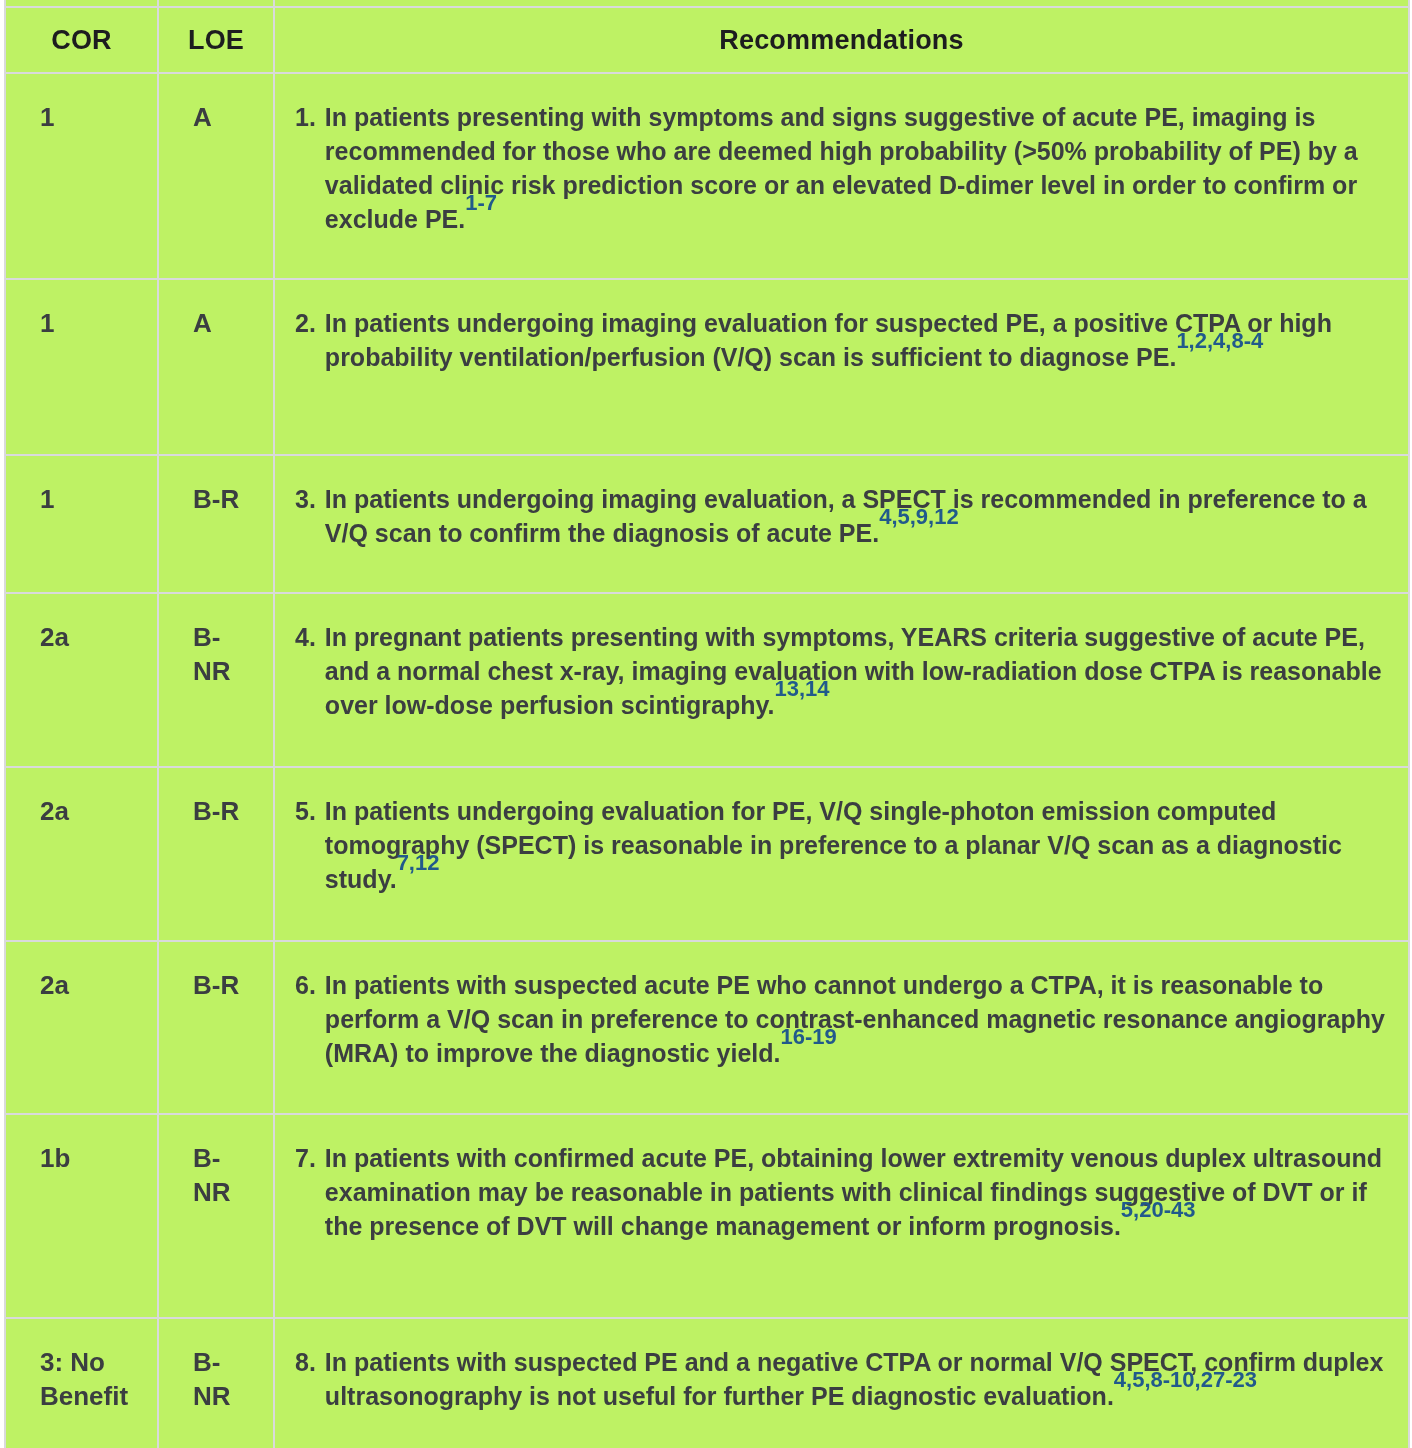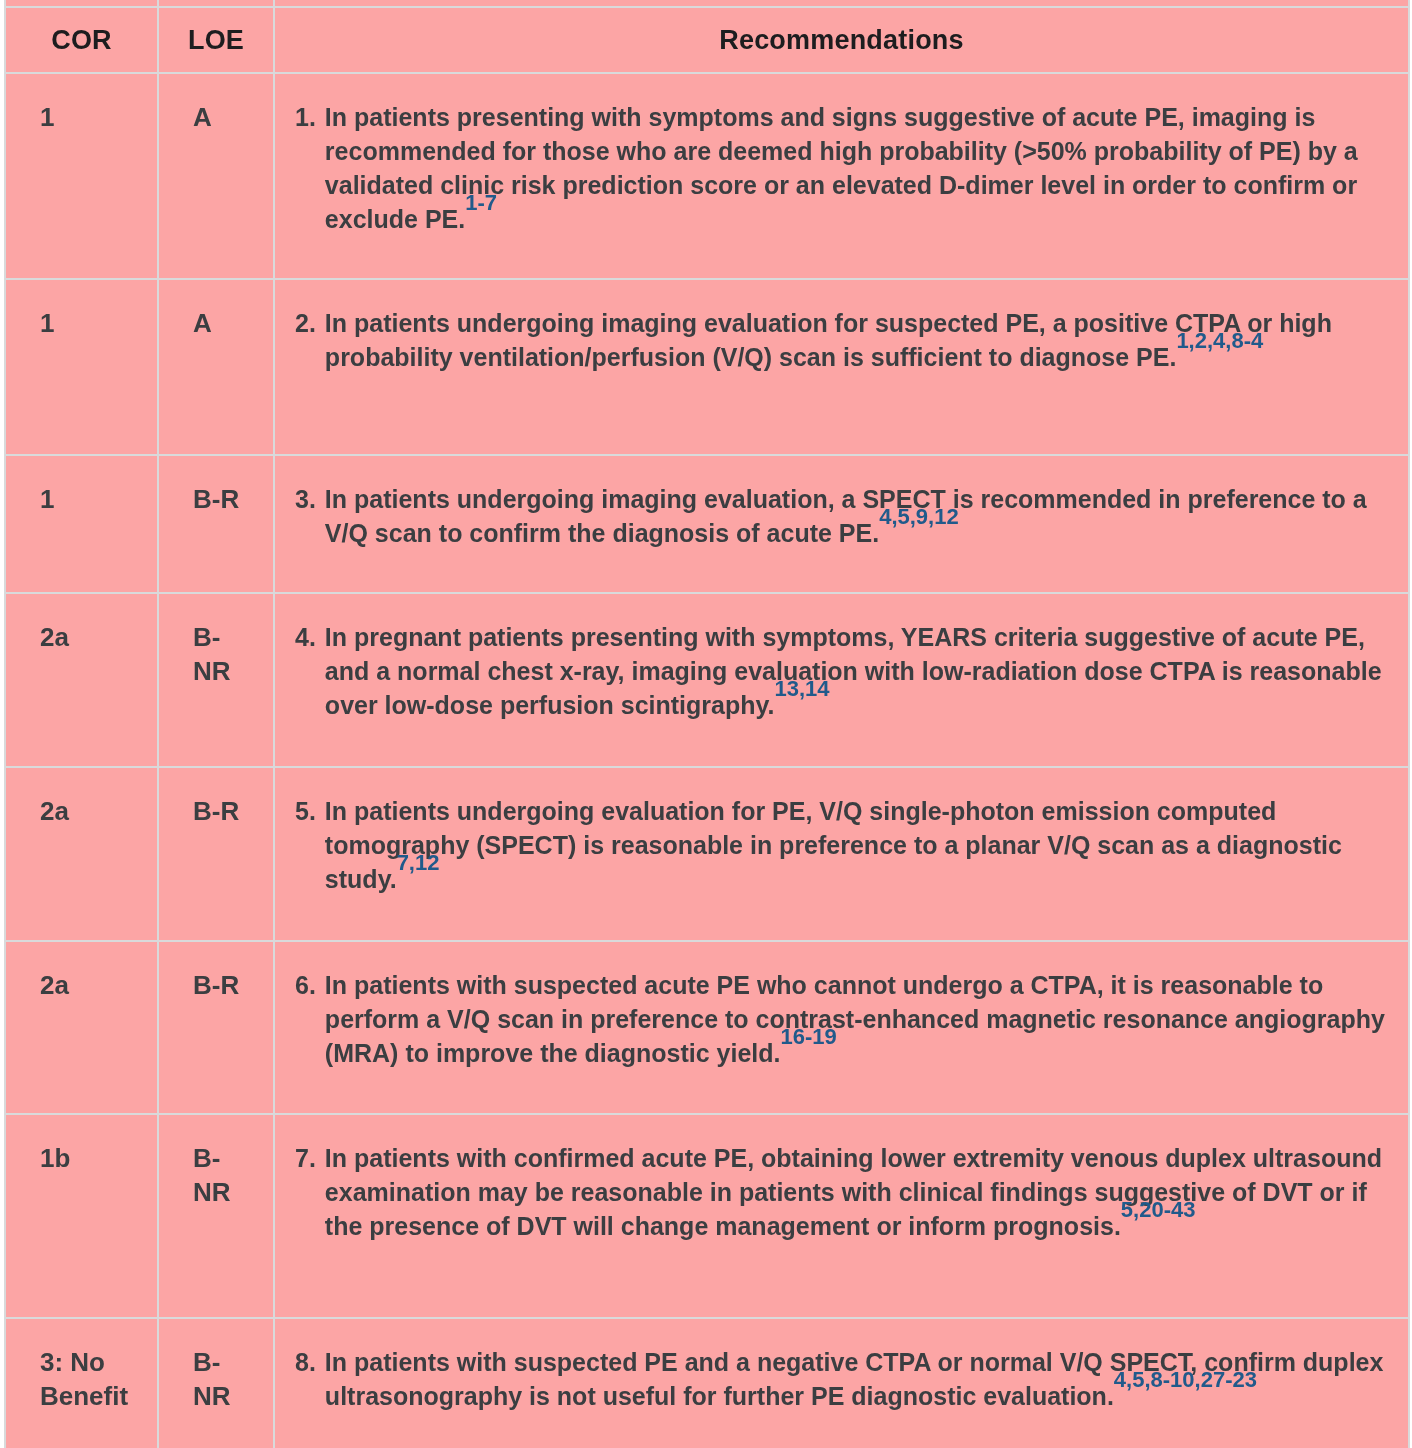--- a/index.html
+++ b/index.html
@@ -20,21 +20,21 @@
     width: 1404px;
     margin-left: 4px;
   }
   col.c-cor { width: 153px; }
   col.c-loe { width: 116px; }
   col.c-rec { width: 1135px; }
 
   td {
     border: 2px solid #d9dadb;
     vertical-align: top;
-    background: #fca5a5;
+    background: #bef264;
   }
 
   
   tr.strip-top td { height: 6px; border-top: none; padding: 0; }
 
   tr.header-row td {
     height: 62px;
     text-align: center;
     vertical-align: middle;
     font-weight: bold;

